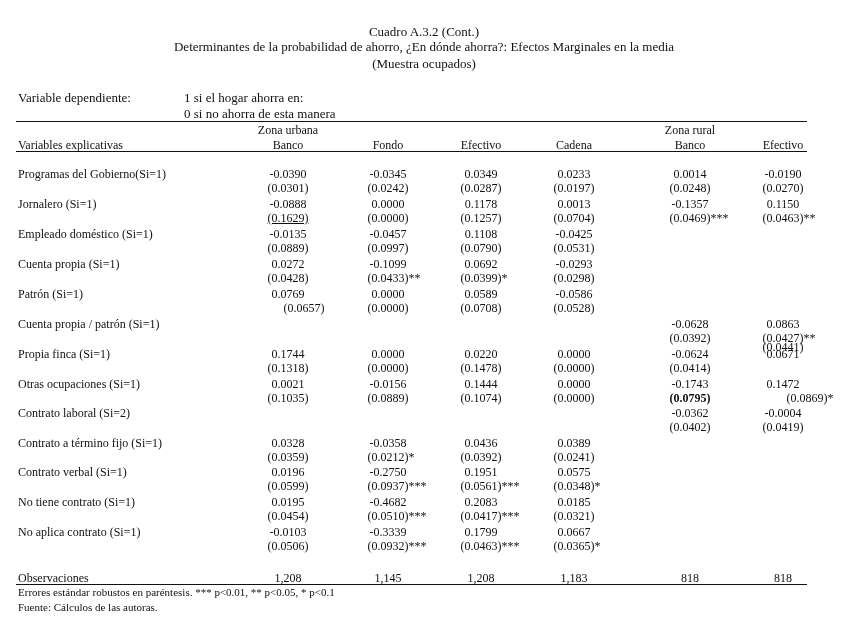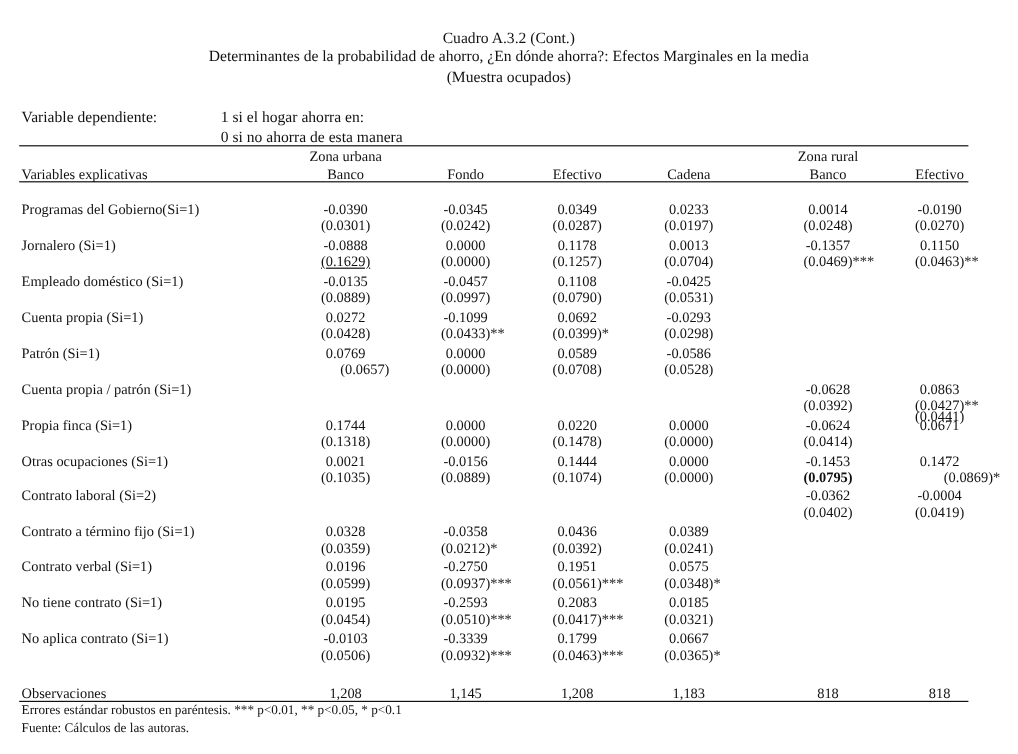--- a/index.html
+++ b/index.html
@@ -119,21 +119,21 @@
     <div class="cell" style="top: 361px; left: 338px; width: 100px;">(0.0000)</div>
     <div class="cell" style="top: 361px; left: 431px; width: 100px;">(0.1478)</div>
     <div class="cell" style="top: 361px; left: 524px; width: 100px;">(0.0000)</div>
     <div class="cell" style="top: 361px; left: 640px; width: 100px;">(0.0414)</div>
     <div class="cell" style="top: 340px; left: 733px; width: 100px;">(0.0441)</div>
     <div class="rowlabel" style="top: 377px;">Otras ocupaciones (Si=1)</div>
     <div class="cell" style="top: 377px; left: 238px; width: 100px;">0.0021</div>
     <div class="cell" style="top: 377px; left: 338px; width: 100px;">-0.0156</div>
     <div class="cell" style="top: 377px; left: 431px; width: 100px;">0.1444</div>
     <div class="cell" style="top: 377px; left: 524px; width: 100px;">0.0000</div>
-    <div class="cell" style="top: 377px; left: 640px; width: 100px;">-0.1453</div>
+    <div class="cell" style="top: 377px; left: 640px; width: 100px;">-0.1743</div>
     <div class="cell" style="top: 377px; left: 733px; width: 100px;">0.1472</div>
     <div class="cell" style="top: 391px; left: 238px; width: 100px;">(0.1035)</div>
     <div class="cell" style="top: 391px; left: 338px; width: 100px;">(0.0889)</div>
     <div class="cell" style="top: 391px; left: 431px; width: 100px;">(0.1074)</div>
     <div class="cell" style="top: 391px; left: 524px; width: 100px;">(0.0000)</div>
     <div class="cell" style="top: 391px; left: 640px; width: 100px; font-weight: bold;">(0.0795)</div>
     <div class="cell" style="top: 391px; left: 760px; width: 100px;">(0.0869)*</div>
     <div class="rowlabel" style="top: 406px;">Contrato laboral (Si=2)</div>
     <div class="cell" style="top: 406px; left: 640px; width: 100px;">-0.0362</div>
     <div class="cell" style="top: 406px; left: 733px; width: 100px;">-0.0004</div>
@@ -152,21 +152,21 @@
     <div class="cell" style="top: 465px; left: 238px; width: 100px;">0.0196</div>
     <div class="cell" style="top: 465px; left: 338px; width: 100px;">-0.2750</div>
     <div class="cell" style="top: 465px; left: 431px; width: 100px;">0.1951</div>
     <div class="cell" style="top: 465px; left: 524px; width: 100px;">0.0575</div>
     <div class="cell" style="top: 479px; left: 238px; width: 100px;">(0.0599)</div>
     <div class="cell" style="top: 479px; left: 347px; width: 100px;">(0.0937)***</div>
     <div class="cell" style="top: 479px; left: 440px; width: 100px;">(0.0561)***</div>
     <div class="cell" style="top: 479px; left: 527px; width: 100px;">(0.0348)*</div>
     <div class="rowlabel" style="top: 495px;">No tiene contrato (Si=1)</div>
     <div class="cell" style="top: 495px; left: 238px; width: 100px;">0.0195</div>
-    <div class="cell" style="top: 495px; left: 338px; width: 100px;">-0.2593</div>
+    <div class="cell" style="top: 495px; left: 338px; width: 100px;">-0.4682</div>
     <div class="cell" style="top: 495px; left: 431px; width: 100px;">0.2083</div>
     <div class="cell" style="top: 495px; left: 524px; width: 100px;">0.0185</div>
     <div class="cell" style="top: 509px; left: 238px; width: 100px;">(0.0454)</div>
     <div class="cell" style="top: 509px; left: 347px; width: 100px;">(0.0510)***</div>
     <div class="cell" style="top: 509px; left: 440px; width: 100px;">(0.0417)***</div>
     <div class="cell" style="top: 509px; left: 524px; width: 100px;">(0.0321)</div>
     <div class="rowlabel" style="top: 525px;">No aplica contrato (Si=1)</div>
     <div class="cell" style="top: 525px; left: 238px; width: 100px;">-0.0103</div>
     <div class="cell" style="top: 525px; left: 338px; width: 100px;">-0.3339</div>
     <div class="cell" style="top: 525px; left: 431px; width: 100px;">0.1799</div>

